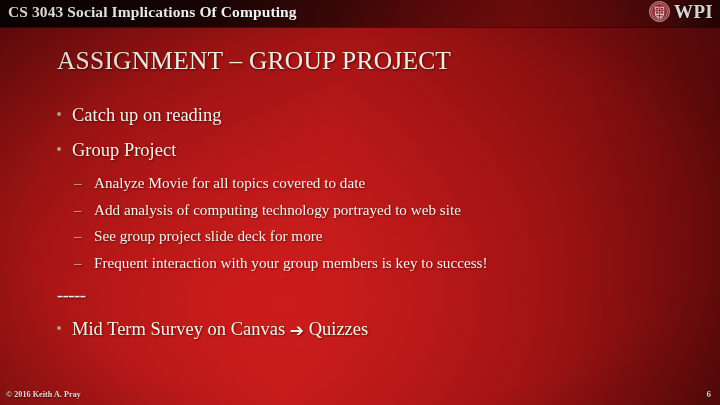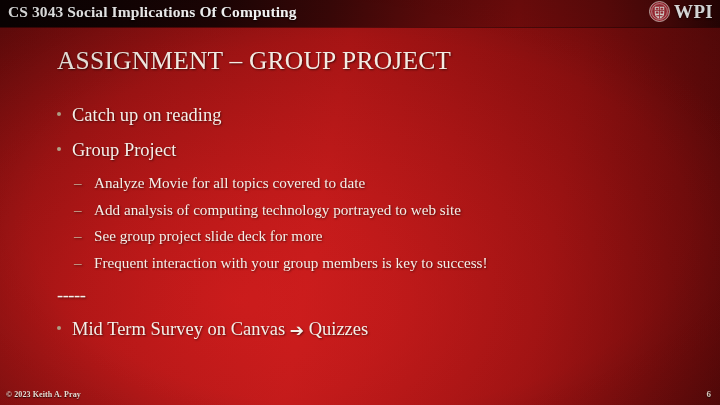--- a/index.html
+++ b/index.html
@@ -237,16 +237,16 @@
 
     <div class="b1">
       <span class="marker"></span>
       <span>Mid Term Survey on Canvas </span><span class="arrow">➔</span><span> Quizzes</span>
     </div>
 
   </div>
 
   <div class="vignette"></div>
 
-  <div class="footer-copyright">© 2023 Keith A. Pray</div>
+  <div class="footer-copyright">© 2016 Keith A. Pray</div>
   <div class="footer-pagenum">6</div>
 
 </div>
 
 </body></html>

